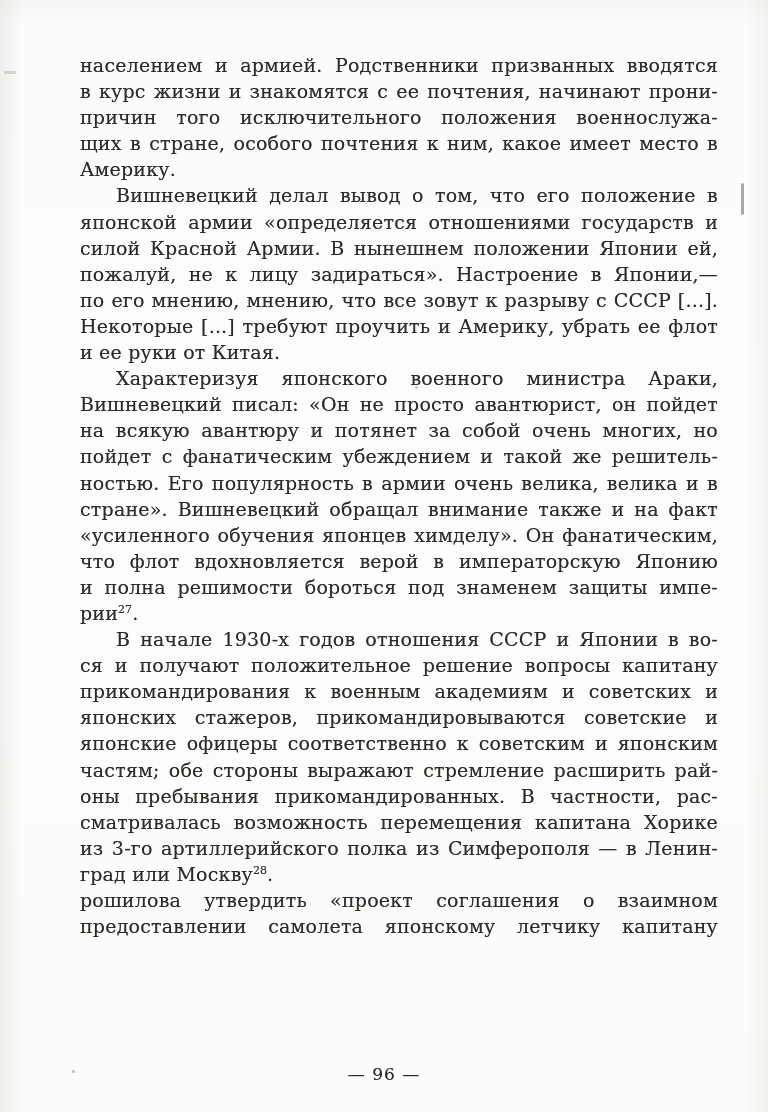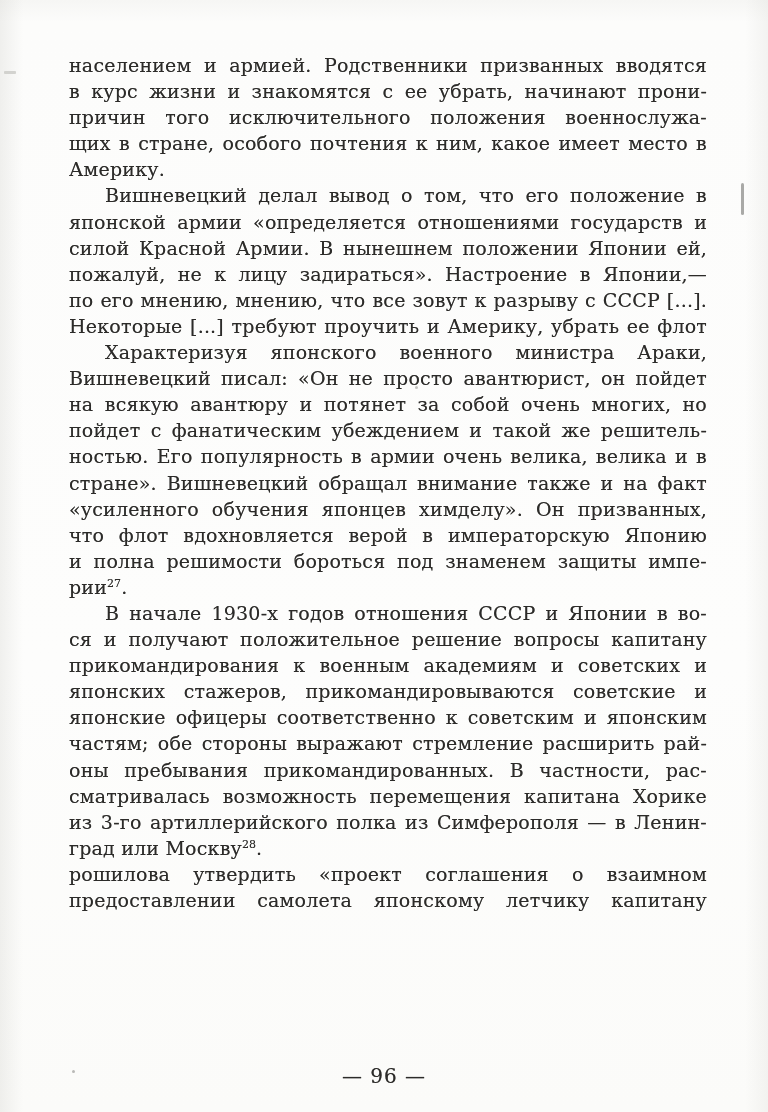--- a/index.html
+++ b/index.html
@@ -13,39 +13,39 @@
     background:
       linear-gradient(180deg, #f6f6f4 0%, #fcfcfb 2%, #fdfdfc 60%, #fbfbf9 100%),
       #fdfdfc;
   }
   .page::before{ 
     content:"";position:absolute;inset:0;pointer-events:none;
     background:linear-gradient(90deg, rgba(205,205,200,0.28) 0%, rgba(253,253,252,0) 3%,
                rgba(253,253,252,0) 97%, rgba(210,210,205,0.22) 100%);
   }
   .text-block{
-    position:absolute;left:69px;top:52px;width:638px;
+    position:absolute;left:80px;top:52px;width:638px;
     color:#2c2b29;
     font-size:19px;line-height:26.1px;letter-spacing:0.2px;
     text-shadow:0 0 0.5px rgba(44,43,41,0.55);
   }
   .paragraph{margin:0;}
   .line{
     text-align:justify;
     text-align-last:justify;
     white-space:normal;
   }
   .line.para-end{text-align-last:left;}
   .line.indent{text-indent:36px;}
   sup{
     font-size:0.58em;vertical-align:super;line-height:0;letter-spacing:0;
   }
   .footer{
     position:absolute;left:0;top:1064px;width:768px;
-    text-align:center;color:#2c2b29;font-size:20px;letter-spacing:1px;
+    text-align:center;color:#2c2b29;font-size:17px;letter-spacing:1px;
     text-shadow:0 0 0.5px rgba(44,43,41,0.55);
   }
   
   .artifact-right-line{
     position:absolute;left:741px;top:183px;width:3px;height:32px;
     background:#8d8d8b;opacity:0.75;border-radius:2px;
   }
   .artifact-left-dash{
     position:absolute;left:4px;top:71px;width:12px;height:3px;
     background:#c9c9c6;opacity:0.8;border-radius:1px;
@@ -65,41 +65,42 @@
 <div class="page">
 
   <div class="artifact-left-dash"></div>
   <div class="artifact-right-line"></div>
   <div class="artifact-dot-mid"></div>
   <div class="artifact-dot-bl"></div>
 
   <div class="text-block" id="text-block">
       <div class="paragraph">
         <div class="line">населением и армией. Родственники призванных вводятся</div>
-        <div class="line">в курс жизни и знакомятся с ее убрать, начинают прони-</div>
+        <div class="line">в курс жизни и знакомятся с ее почтения, начинают прони-</div>
         <div class="line">причин того исключительного положения военнослужа-</div>
         <div class="line">щих в стране, особого почтения к ним, какое имеет место в</div>
         <div class="line para-end">Америку.</div>
       </div>
       <div class="paragraph">
         <div class="line indent">Вишневецкий делал вывод о том, что его положение в</div>
         <div class="line">японской армии «определяется отношениями государств и</div>
         <div class="line">силой Красной Армии. В нынешнем положении Японии ей,</div>
         <div class="line">пожалуй, не к лицу задираться». Настроение в Японии,—</div>
         <div class="line">по его мнению, мнению, что все зовут к разрыву с СССР [...].</div>
         <div class="line">Некоторые [...] требуют проучить и Америку, убрать ее флот</div>
+        <div class="line para-end">и ее руки от Китая.</div>
       </div>
       <div class="paragraph">
         <div class="line indent">Характеризуя японского военного министра Араки,</div>
         <div class="line">Вишневецкий писал: «Он не просто авантюрист, он пойдет</div>
         <div class="line">на всякую авантюру и потянет за собой очень многих, но</div>
         <div class="line">пойдет с фанатическим убеждением и такой же решитель-</div>
         <div class="line">ностью. Его популярность в армии очень велика, велика и в</div>
         <div class="line">стране». Вишневецкий обращал внимание также и на факт</div>
-        <div class="line">«усиленного обучения японцев химделу». Он призванных,</div>
+        <div class="line">«усиленного обучения японцев химделу». Он фанатическим,</div>
         <div class="line">что флот вдохновляется верой в императорскую Японию</div>
         <div class="line">и полна решимости бороться под знаменем защиты импе-</div>
         <div class="line para-end">рии<sup>27</sup>.</div>
       </div>
       <div class="paragraph">
         <div class="line indent">В начале 1930-х годов отношения СССР и Японии в во-</div>
         <div class="line">ся и получают положительное решение вопросы капитану</div>
         <div class="line">прикомандирования к военным академиям и советских и</div>
         <div class="line">японских стажеров, прикомандировываются советские и</div>
         <div class="line">японские офицеры соответственно к советским и японским</div>

